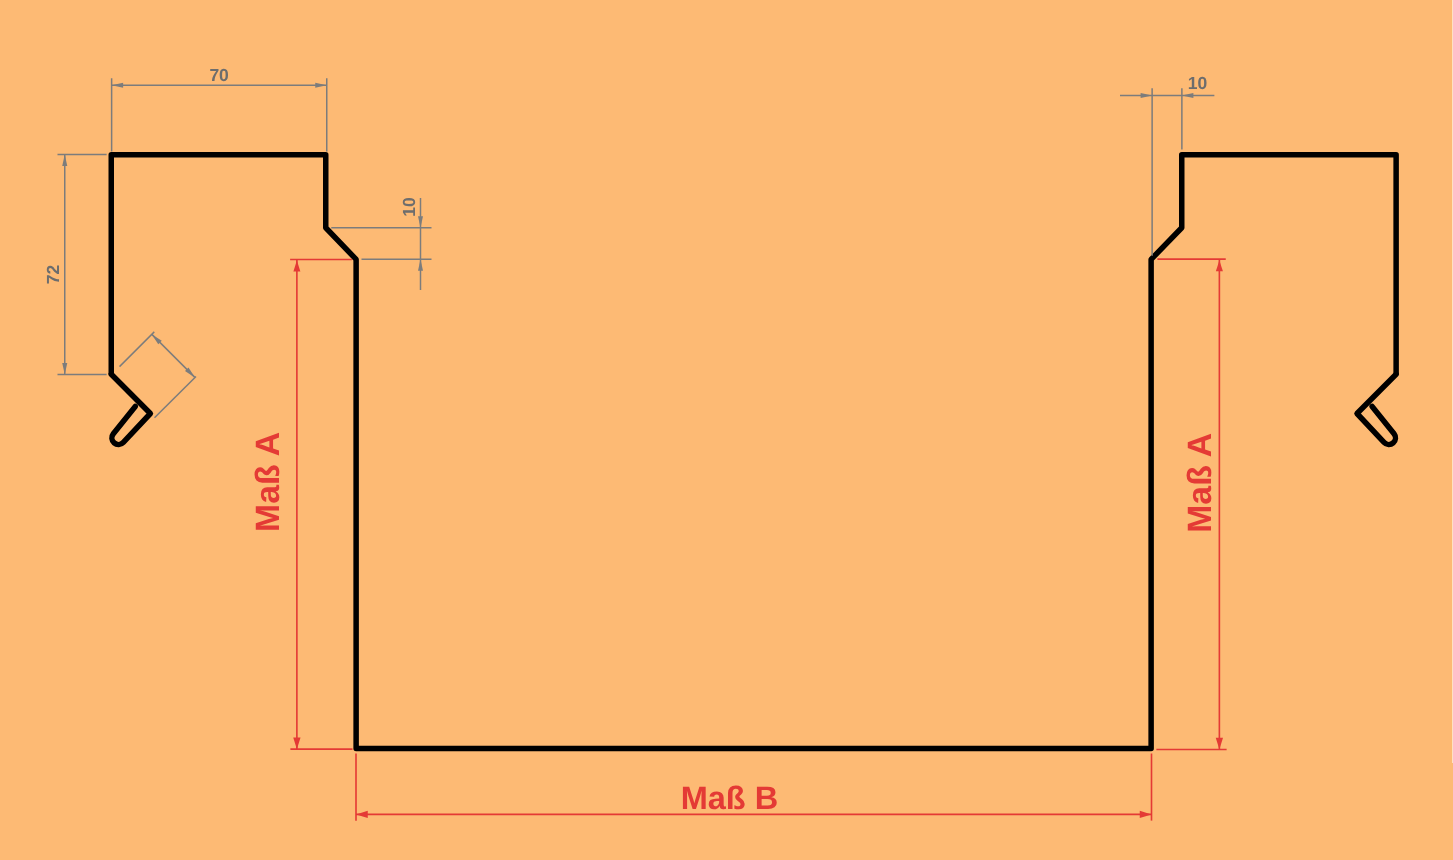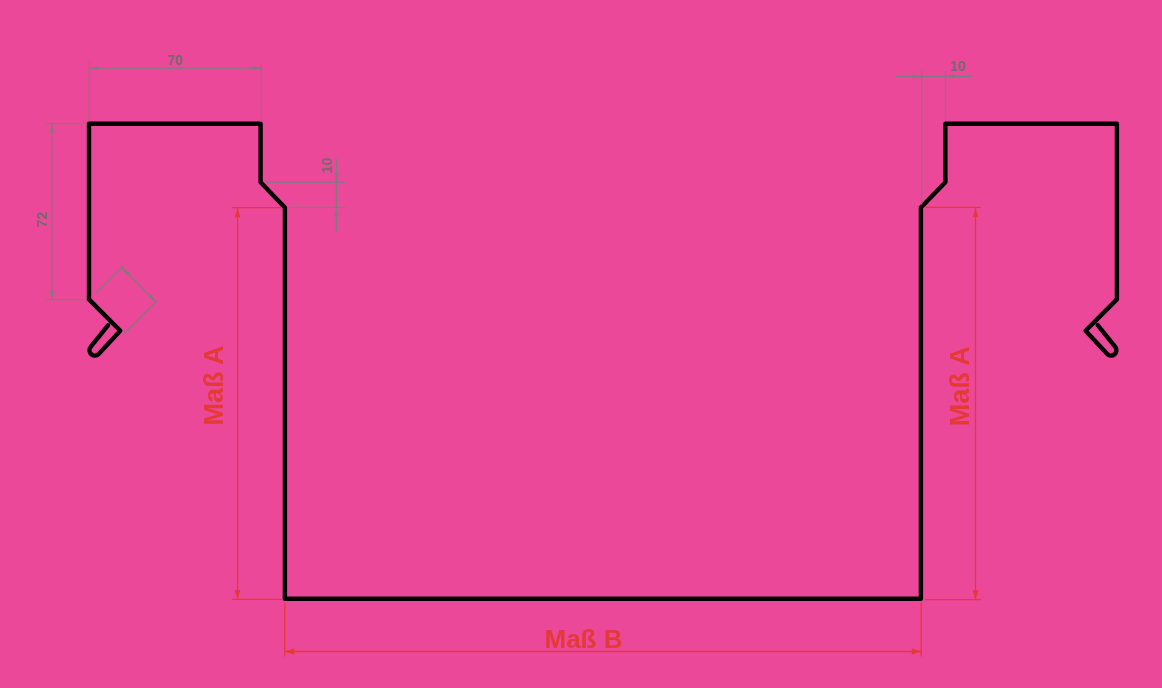--- a/index.html
+++ b/index.html
@@ -1,16 +1,16 @@
 <!DOCTYPE html>
 <html><head>
 <meta charset="utf-8">
 <style>
   html,body{margin:0;padding:0;background:#ffffff;}
-  .wrap{width:1162px;height:688px;position:relative;background:#ec4899;overflow:hidden;}
+  .wrap{width:1162px;height:688px;position:relative;background:#fdba74;overflow:hidden;}
   svg{display:block;}
   text{font-family:"Liberation Sans",sans-serif;font-weight:bold;}
   .gtxt{fill:#6d6d6d;font-size:14px;}
   .rtxt{fill:#e43a35;font-size:26px;}
   .rtxtv{fill:#e43a35;font-size:27px;}
 </style>
 </head>
 <body>
 <div class="wrap">
 <svg width="1162" height="688" viewBox="0 0 1162 688">

